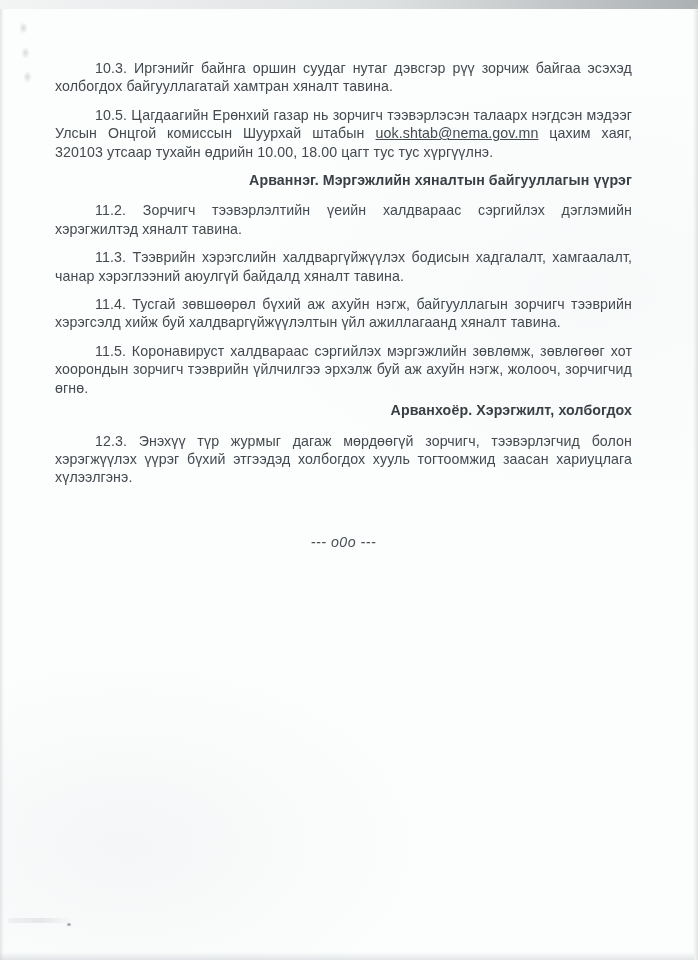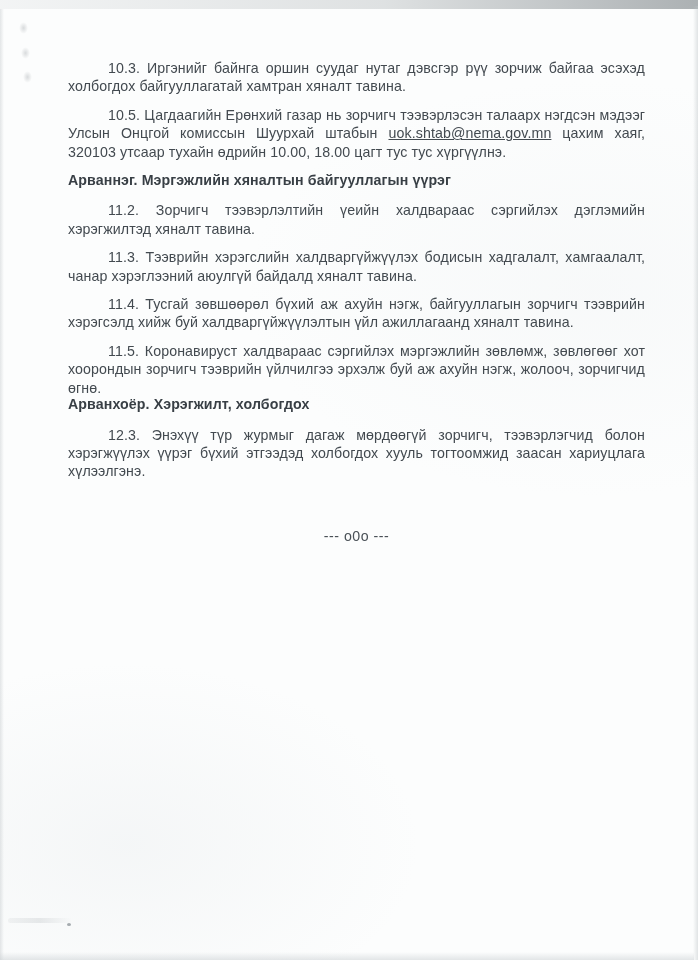--- a/index.html
+++ b/index.html
@@ -47,36 +47,36 @@
     position: absolute; left: 67px; top: 923px; width: 4px; height: 3px;
     border-radius: 50%; background: rgba(130,137,142,0.7);
   }
   .smudge {
     position: absolute; left: 8px; top: 918px; width: 64px; height: 5px;
     background: linear-gradient(to right, rgba(170,176,180,0.12), rgba(170,176,180,0.25), rgba(170,176,180,0));
     border-radius: 3px;
   }
   
   .content {
-    position: absolute; top: 59px; left: 68px; width: 577px;
+    position: absolute; top: 59px; left: 55px; width: 577px;
     font-size: 14.2px; line-height: 18.4px;
     color: #434a50;
     text-align: justify;
     letter-spacing: 0.1px;
   }
   .para { margin: 0 0 10px 0; text-indent: 40px; }
   .heading {
     margin: 8px 0 12px 0; text-indent: 0;
-    text-align: left; font-weight: bold; color: #383f45;
+    text-align: right; font-weight: bold; color: #383f45;
   }
-  .content > .block-8 { margin-bottom: 0; }      
+  .content > .block-8 { margin-bottom: 6px; }      
   .content > .block-9 { margin-top: -2px; }      
   .separator {
     margin: 46px 0 0 0; text-indent: 0;
-    text-align: center; color: #4a5157; letter-spacing: 0.5px;
+    text-align: center; color: #4a5157; letter-spacing: 0.5px; font-style: italic;
   }
   .seg-underline { text-decoration: underline; }
 </style>
 </head>
 <body>
 
 <div class="page">
   <div class="edge-top"></div>
   <div class="edge-left"></div>
   <div class="edge-right"></div>

